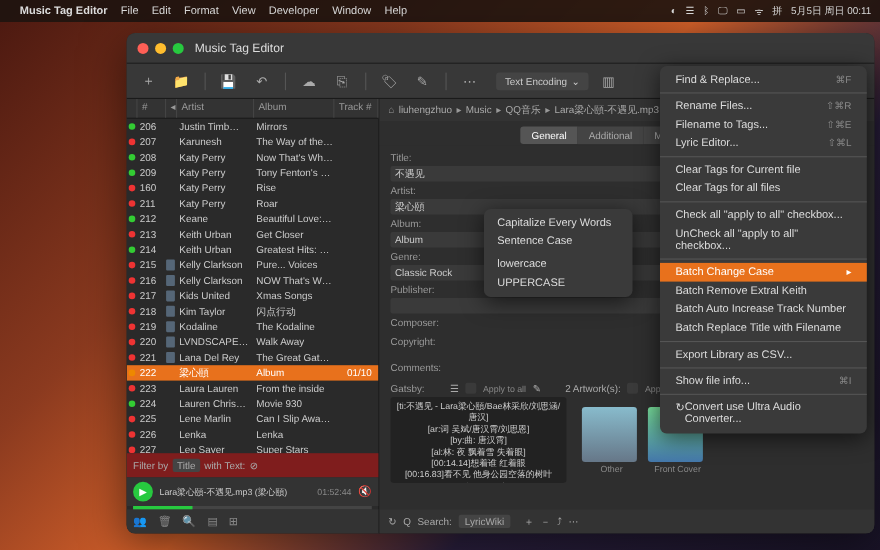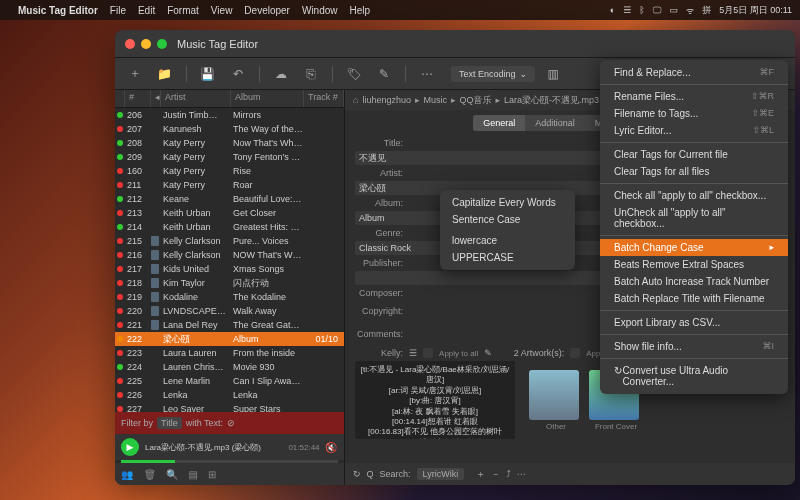--- a/index.html
+++ b/index.html
@@ -46,21 +46,21 @@
 .bottom-tb{height:22px;background:#333;display:flex;align-items:center;padding:0 6px;gap:10px;color:#888;font-size:10px}
 .right-panel{flex:1;background:#2e2e2e;display:flex;flex-direction:column;overflow:hidden}
 .breadcrumb{height:20px;display:flex;align-items:center;padding:0 8px;font-size:9px;color:#999;gap:4px;background:#333}
 .bc-item{color:#aaa}
 .tabs{height:22px;display:flex;justify-content:center;align-items:center;gap:0;background:#2e2e2e;padding-top:4px}
 .tab{font-size:9px;color:#aaa;padding:3px 10px;background:#444;cursor:default}
 .tab.active{background:#555;color:#fff}
 .tab:first-child{border-radius:3px 0 0 3px}.tab:last-child{border-radius:0 3px 3px 0}
 .form{flex:1;padding:6px 10px;font-size:9px;color:#aaa;overflow:hidden}
 .frow{display:flex;align-items:center;margin-bottom:3px;gap:6px}
-.flabel{width:48px;text-align:right;color:#999}
+.flabel{width:48px;text-align:left;color:#999}
 .finput{flex:1;background:#3a3a3a;border:none;color:#ccc;font-size:9px;padding:2px 4px;border-radius:2px;min-width:50px}
 .fcheck{width:10px;height:10px;background:#3a3a3a;border-radius:2px}
 .fapply{font-size:8px;color:#888}
 .lyric-area{background:#222;border-radius:3px;padding:4px;font-size:8px;color:#ccc;height:78px;overflow:hidden;text-align:center;line-height:1.3;width:160px}
 .artwork{width:50px;height:50px;background:linear-gradient(#8bc,#678);border-radius:3px;display:inline-block;margin-right:4px}
 .art-label{font-size:8px;color:#888;text-align:center}
 .search-bar{height:22px;background:#333;display:flex;align-items:center;padding:0 8px;font-size:9px;color:#aaa;gap:6px}
 .context-menu{position:absolute;right:12px;top:60px;width:188px;background:#3a3a3a;border-radius:6px;box-shadow:0 4px 20px rgba(0,0,0,0.6);padding:4px 0;font-size:10px;color:#ddd;z-index:100}
 .cm-item{padding:3px 14px;display:flex;justify-content:space-between;cursor:default}
 .cm-item.hl{background:#e8711c;color:#fff}
@@ -461,21 +461,21 @@
             <span style="flex:1"></span>
           <span class="flabel">Beats Per Min</span>
           <input class="finput" style="width: 30px; flex: 0 1 0%;" value="0">
         </div>
         <div class="frow">
           <span class="flabel">Comments:</span>
             <span style="flex:1"></span>
           <span class="flabel">Release Time:</span>
         </div>
         <div class="frow" style="margin-top:4px">
-          <span class="flabel">Kelly:</span>
+          <span class="flabel">Gatsby:</span>
           <span>☰</span>
           <span class="fcheck"></span>
             <span class="fapply">Apply to all</span>
           <span>✎</span>
           <span style="width:10px"></span>
           <span>2 Artwork(s):</span>
           <span class="fcheck"></span>
             <span class="fapply">Apply to all</span>
         </div>
         <div class="frow" style="align-items:center">
@@ -538,21 +538,21 @@
     </div>
   <div class="cm-item">
       <span>UnCheck all "apply to all" checkbox...</span>
     </div>
   <div class="cm-sep"></div>
   <div class="cm-item hl">
       <span>Batch Change Case</span>
       <span class="cm-shortcut">▸</span>
     </div>
   <div class="cm-item">
-      <span>Beats Remove Extral Spaces</span>
+      <span>Batch Remove Extral Keith</span>
     </div>
   <div class="cm-item">
       <span>Batch Auto Increase Track Number</span>
     </div>
   <div class="cm-item">
       <span>Batch Replace Title with Filename</span>
     </div>
   <div class="cm-sep"></div>
   <div class="cm-item">
       <span>Export Library as CSV...</span>

